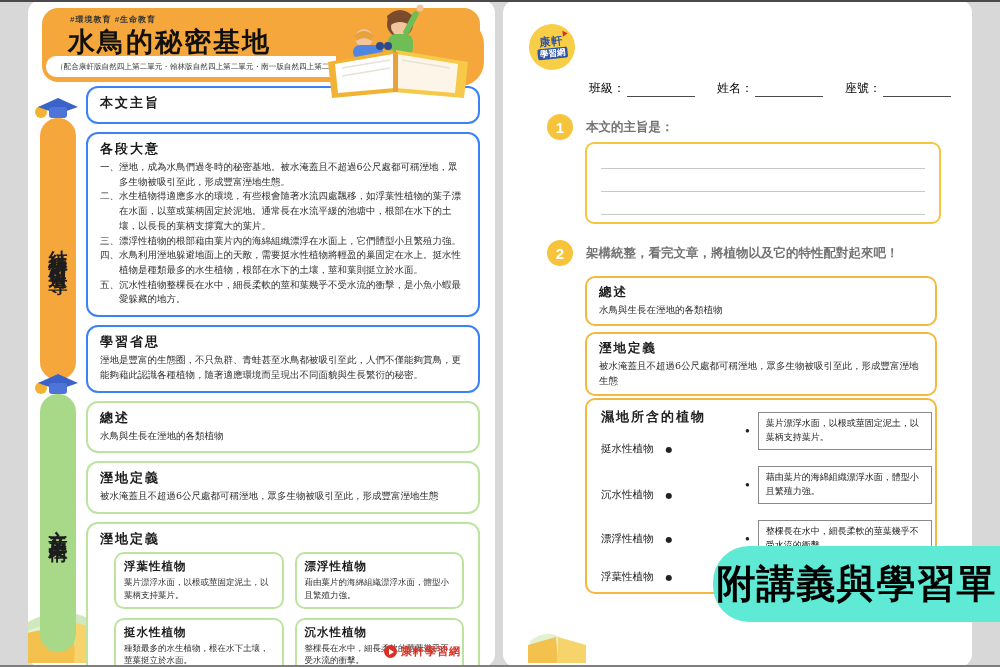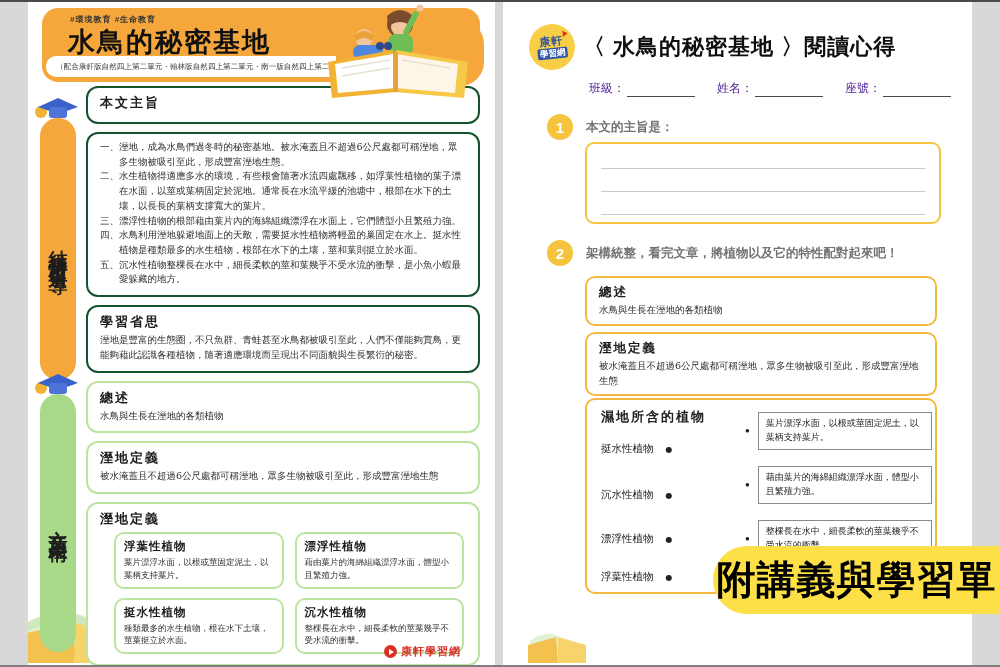--- a/index.html
+++ b/index.html
@@ -1,20 +1,20 @@
 <!DOCTYPE html>
 <html><head>
 <meta charset="utf-8">
 <style>
   html,body{margin:0;padding:0;background:#d8d8d8;}
   .canvas{position:relative;width:1000px;height:667px;background:#d8d8d8;overflow:hidden;
           font-family:"Liberation Sans",sans-serif;color:#222;}
   .edge-top{position:absolute;left:0;top:0;width:1000px;height:2px;background:#4a4a4a;z-index:9;}
   .edge-bottom{position:absolute;left:0;bottom:0;width:1000px;height:2px;background:#7e7e7e;z-index:9;}
-  .page{position:absolute;top:0;height:667px;background:#ffffff;}
+  .page{position:absolute;top:0;height:667px;background:#ffffff;border-radius:13px;}
   .page-left{left:28px;width:467px;}
   .page-right{left:503px;width:469px;}
 
   
   .lp-header{position:absolute;left:14px;top:8px;width:438px;height:74px;background:#f5a73c;border-radius:16px;}
   .lp-hashtags{position:absolute;left:42px;top:14px;font-size:8px;font-weight:bold;color:#353535;letter-spacing:1px;z-index:2;}
   .lp-title{position:absolute;left:40px;top:24px;font-size:27px;font-weight:900;color:#101010;letter-spacing:2px;z-index:2;}
   .lp-subtitle-band{position:absolute;left:18px;top:56px;width:352px;height:21px;background:#ffffff;border-radius:10px;
                     display:flex;align-items:center;padding-left:10px;box-sizing:border-box;z-index:2;}
   .lp-subtitle{font-size:7.6px;color:#3a3a3a;}
@@ -22,21 +22,21 @@
 
   .pill-wrap{position:absolute;left:10px;width:40px;z-index:2;}
   .pill-wrap.w1{top:96px;} .pill-wrap.w2{top:372px;}
   .cap{position:relative;left:-3px;margin-bottom:-6px;}
   .pill{width:36px;border-radius:18px;display:flex;align-items:center;justify-content:center;margin-left:2px;}
   .pill.p1{height:262px;background:#f5a73c;}
   .pill.p2{height:258px;background:#a7d988;}
   .pill-label{writing-mode:vertical-rl;font-size:19px;font-weight:700;color:#1d1d1d;letter-spacing:4px;}
 
   .lp-col{position:absolute;left:58px;top:86px;width:394px;z-index:1;}
-  .obox{background:#fff;border:2px solid #14532d;border-radius:12px;padding:6px 12px 8px;margin-bottom:8px;box-sizing:border-box;}
+  .obox{background:#fff;border:2px solid #3b82f6;border-radius:12px;padding:6px 12px 8px;margin-bottom:8px;box-sizing:border-box;}
   .obox.green{border-color:#bce49e;}
   .box-title{font-family:"DejaVu Serif",serif;font-size:13px;font-weight:700;color:#1c1c1c;margin-bottom:2px;letter-spacing:2px;}
   .box-body{font-family:"DejaVu Serif",serif;font-size:9.5px;color:#2e2e2e;line-height:1.55;}
   .box-body.indent{padding-left:14px;}
   .para-item{font-family:"DejaVu Serif",serif;font-size:9.5px;color:#2e2e2e;line-height:1.55;
              padding-left:19px;text-indent:-19px;}
   .cards{display:grid;grid-template-columns:1fr 1fr;gap:9px 11px;margin:4px 2px 2px 14px;}
   .card{border:2px solid #bce49e;border-radius:10px;padding:5px 8px;}
   .card-title{font-family:"DejaVu Serif",serif;font-size:11.5px;font-weight:700;color:#1c1c1c;letter-spacing:1px;}
   .card-body{font-family:"DejaVu Serif",serif;font-size:8.5px;color:#2e2e2e;line-height:1.5;margin-top:2px;}
@@ -49,21 +49,21 @@
   .deco{position:absolute;z-index:0;}
 
   
   .rp-badge{position:absolute;left:26px;top:24px;width:46px;height:46px;border-radius:50%;background:#f8ce47;
             display:flex;flex-direction:column;align-items:center;justify-content:center;transform:rotate(-6deg);z-index:2;}
   .rp-badge-l1{color:#2f55a4;font-weight:900;font-size:11px;letter-spacing:1px;line-height:1.1;}
   .rp-badge-l2{background:#2f55a4;color:#fff;font-weight:700;font-size:8.5px;padding:0 2px;border-radius:2px;line-height:1.3;}
   .rp-badge-flag{position:absolute;right:6px;top:8px;width:0;height:0;border-left:5px solid #d93025;
                  border-top:3px solid transparent;border-bottom:3px solid transparent;}
   .rp-title{position:absolute;left:80px;top:32px;font-size:22px;font-weight:900;color:#0e0e0e;letter-spacing:1px;}
-  .rp-fields{position:absolute;left:86px;top:80px;display:flex;gap:22px;font-size:12px;color:#4c1d95;}
+  .rp-fields{position:absolute;left:86px;top:80px;display:flex;gap:22px;font-size:12px;color:#000000;}
   .field{display:flex;align-items:flex-end;}
   .blank{display:inline-block;width:68px;border-bottom:1.5px solid #4a4a4a;height:13px;margin-left:2px;}
 
   .q-row{position:absolute;display:flex;align-items:center;gap:13px;z-index:1;}
   .q-num{width:26px;height:26px;border-radius:50%;background:#f6c33c;color:#fff;font-weight:700;font-size:15px;
          display:flex;align-items:center;justify-content:center;flex:0 0 auto;}
   .q-prompt{font-size:12.5px;font-weight:700;color:#737373;}
   .q1-box{position:absolute;left:82px;top:142px;width:352px;height:78px;border:2.5px solid #f4c63f;border-radius:9px;background:#fff;}
   .wline{position:absolute;left:14px;right:14px;height:1px;background:#c9c9c9;}
 
@@ -73,21 +73,21 @@
   .ybox .box-body{font-size:9.5px;}
 
   .m-box{position:relative;height:196px;padding:15px;}
   .m-title{position:absolute;left:14px;top:8px;font-family:"DejaVu Serif",serif;font-size:13px;font-weight:700;letter-spacing:2px;}
   .m-left{position:absolute;left:14px;font-family:"DejaVu Serif",serif;font-size:10.5px;color:#222;display:flex;align-items:center;gap:12px;}
   .m-dot{font-size:8px;}
   .m-right{position:absolute;left:158px;display:flex;align-items:center;gap:8px;}
   .m-card{width:158px;border:1px solid #8a8a8a;background:#fff;padding:4px 7px;
           font-family:"DejaVu Serif",serif;font-size:9px;line-height:1.55;color:#222;}
 
-  .banner{position:absolute;left:713px;top:546px;width:287px;height:68px;background:#fde047;
+  .banner{position:absolute;left:713px;top:546px;width:287px;height:76px;background:#5eead4;
           border-radius:36px 0 0 36px;display:flex;align-items:center;justify-content:center;z-index:6;}
   .banner-text{font-size:39px;font-weight:900;color:#000;letter-spacing:1px;white-space:nowrap;}
 </style>
 </head>
 <body>
 
 <div class="canvas">
   <div class="edge-top"></div>
   <div class="edge-bottom"></div>
 
@@ -150,20 +150,21 @@
       </div>
     </div>
 
     <div class="lp-col">
 
       <div class="obox">
         <div class="box-title">本文主旨</div>
       </div>
 
       <div class="obox">
+        <div class="box-title">各段大意</div>
         <div class="para-item">一、溼地，成為水鳥們過冬時的秘密基地。被水淹蓋且不超過6公尺處都可稱溼地，眾多生物被吸引至此，形成豐富溼地生態。</div>
         <div class="para-item">二、水生植物得適應多水的環境，有些根會隨著水流四處飄移，如浮葉性植物的葉子漂在水面，以莖或葉柄固定於泥地。通常長在水流平緩的池塘中，根部在水下的土壤，以長長的葉柄支撐寬大的葉片。</div>
         <div class="para-item">三、漂浮性植物的根部藉由葉片內的海綿組織漂浮在水面上，它們體型小且繁殖力強。</div>
         <div class="para-item">四、水鳥利用溼地躲避地面上的天敵，需要挺水性植物將輕盈的巢固定在水上。挺水性植物是種類最多的水生植物，根部在水下的土壤，莖和葉則挺立於水面。</div>
         <div class="para-item">五、沉水性植物整棵長在水中，細長柔軟的莖和葉幾乎不受水流的衝擊，是小魚小蝦最愛躲藏的地方。</div>
       </div>
 
       <div class="obox">
         <div class="box-title">學習省思</div>
         <div class="box-body">溼地是豐富的生態圈，不只魚群、青蛙甚至水鳥都被吸引至此，人們不僅能夠賞鳥，更能夠藉此認識各種植物，隨著適應環境而呈現出不同面貌與生長繁衍的秘密。</div>
@@ -217,21 +218,20 @@
     </div>
   </div>
 
   <div class="page page-right">
 
     <div class="rp-badge">
       <span class="rp-badge-l1">康軒</span>
       <span class="rp-badge-l2">學習網</span>
       <span class="rp-badge-flag"></span>
     </div>
-    <div class="rp-title">〈 水鳥的秘密基地 〉閱讀心得</div>
 
     <div class="rp-fields">
       <span class="field">
         <span>班級：</span>
         <span class="blank"></span>
       </span>
       <span class="field">
         <span>姓名：</span>
         <span class="blank"></span>
       </span>

